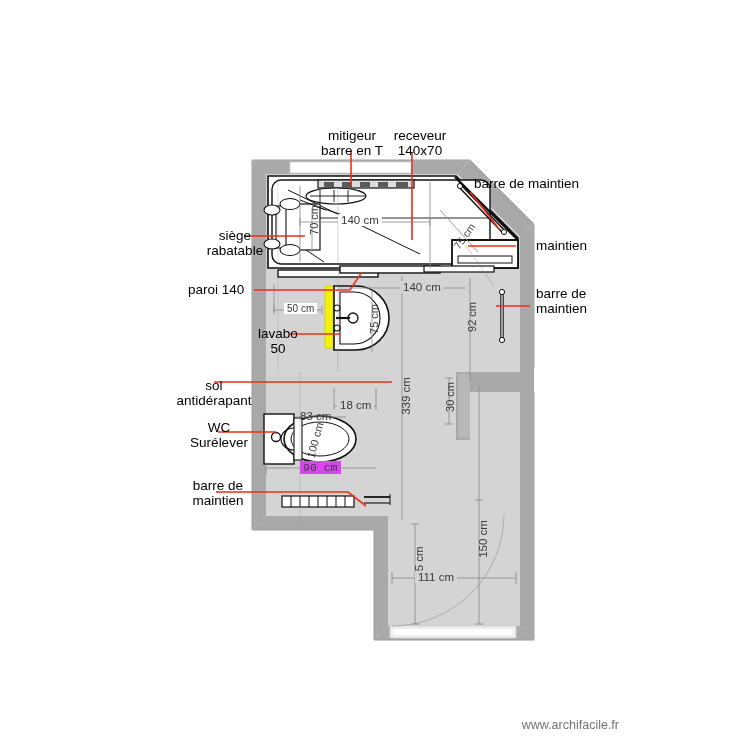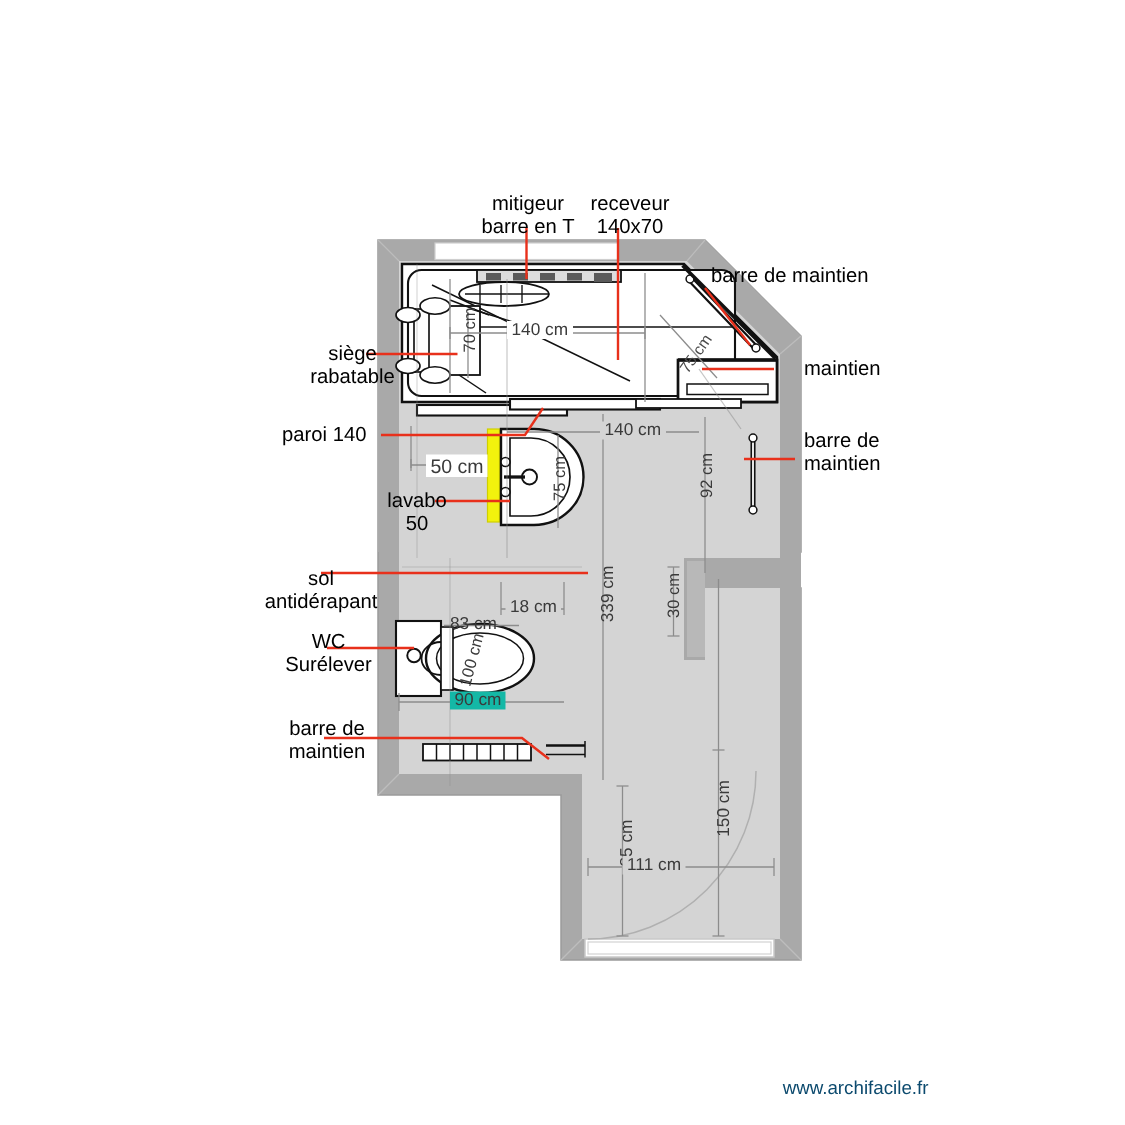--- a/index.html
+++ b/index.html
@@ -21,21 +21,21 @@
     line-height:15px;
     white-space:pre;
     text-align:center;
   }
   .lbl.l-right{text-align:left;}
 
   .wm{
     position:absolute;
     right:14px;bottom:18px;
     font-size:12.5px;
-    color:#0c4a6e;
+    color:#737373;
     font-family:"Liberation Sans", sans-serif;
   }
 </style>
 </head>
 <body>
 
 <div id="stage">
 
   <svg id="plan" viewBox="0 0 750 750">
     <defs>
@@ -309,27 +309,27 @@
 antidérapant</span></div>
   <div class="lbl" style="left:172px;top:420px;width:94px;"><span>WC
 Surélever</span></div>
   <div class="lbl" style="left:170px;top:478px;width:96px;"><span>barre de
 maintien</span></div>
 
   <div class="dim" style="position:absolute;left:338px;top:214px;font-size:11.5px;color:#3a3a3a;background:#ffffff;padding:0 3px;font-family:'Liberation Sans',sans-serif;"><span>140 cm</span></div>
   <div class="dim" style="position:absolute;left:299px;top:214px;font-size:11px;color:#3a3a3a;transform:rotate(-90deg);transform-origin:center;font-family:'Liberation Sans',sans-serif;"><span>70 cm</span></div>
   <div class="dim" style="position:absolute;left:450px;top:230px;font-size:10.5px;color:#4a4a4a;transform:rotate(-55deg);transform-origin:center;font-family:'Liberation Sans',sans-serif;"><span>75 cm</span></div>
   <div class="dim" style="position:absolute;left:400px;top:281px;font-size:11.5px;color:#3a3a3a;background:#d4d4d4;padding:0 3px;font-family:'Liberation Sans',sans-serif;"><span>140 cm</span></div>
-  <div class="dim" style="position:absolute;left:284px;top:303px;font-size:13px;color:#3a3a3a;background:#ffffff;padding:0 3px;font-family:'Liberation Sans',sans-serif;"><span>50 cm</span></div>
+  <div class="dim" style="position:absolute;left:284px;top:303px;font-size:10px;color:#3a3a3a;background:#ffffff;padding:0 3px;font-family:'Liberation Sans',sans-serif;"><span>50 cm</span></div>
   <div class="dim" style="position:absolute;left:359px;top:313px;font-size:11px;color:#3a3a3a;transform:rotate(-90deg);transform-origin:center;font-family:'Liberation Sans',sans-serif;"><span>75 cm</span></div>
   <div class="dim" style="position:absolute;left:457px;top:311px;font-size:11px;color:#3a3a3a;transform:rotate(-90deg);transform-origin:center;font-family:'Liberation Sans',sans-serif;"><span>92 cm</span></div>
   <div class="dim" style="position:absolute;left:387px;top:390px;font-size:11.5px;color:#3a3a3a;transform:rotate(-90deg);transform-origin:center;font-family:'Liberation Sans',sans-serif;"><span>339 cm</span></div>
   <div class="dim" style="position:absolute;left:337px;top:399px;font-size:11.5px;color:#3a3a3a;background:#d4d4d4;padding:0 3px;font-family:'Liberation Sans',sans-serif;"><span>18 cm</span></div>
   <div class="dim" style="position:absolute;left:435px;top:391px;font-size:11px;color:#3a3a3a;transform:rotate(-90deg);transform-origin:center;font-family:'Liberation Sans',sans-serif;"><span>30 cm</span></div>
   <div class="dim" style="position:absolute;left:300px;top:410px;font-size:11.5px;color:#3a3a3a;font-family:'Liberation Sans',sans-serif;"><span>83 cm</span></div>
   <div class="dim" style="position:absolute;left:297px;top:434px;font-size:11px;color:#3a3a3a;transform:rotate(-75deg);transform-origin:center;font-family:'Liberation Sans',sans-serif;"><span>100 cm</span></div>
-  <div class="dim" style="position:absolute;left:300px;top:461px;font-size:11.5px;color:#3a3a3a;background:#14b8a6;padding:0 3px;font-family:Liberation Sans, sans-serif;"><span>90 cm</span></div>
+  <div class="dim" style="position:absolute;left:300px;top:461px;font-size:11.5px;color:#3a3a3a;background:#d946ef;padding:0 3px;font-family:Liberation Mono, monospace;"><span>90 cm</span></div>
   <div class="dim" style="position:absolute;left:464px;top:533px;font-size:11.5px;color:#3a3a3a;transform:rotate(-90deg);transform-origin:center;font-family:'Liberation Sans',sans-serif;"><span>150 cm</span></div>
   <div class="dim" style="position:absolute;left:403px;top:556px;font-size:11.5px;color:#3a3a3a;transform:rotate(-90deg);transform-origin:center;font-family:'Liberation Sans',sans-serif;"><span>85 cm</span></div>
   <div class="dim" style="position:absolute;left:415px;top:571px;font-size:11.5px;color:#3a3a3a;background:#d4d4d4;padding:0 3px;font-family:'Liberation Sans',sans-serif;"><span>111 cm</span></div>
 
   <div class="wm"><span>www.archifacile.fr</span></div>
 </div>
 
 </body></html>

